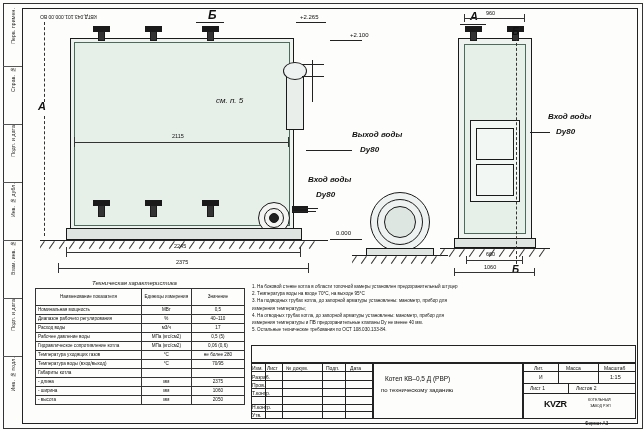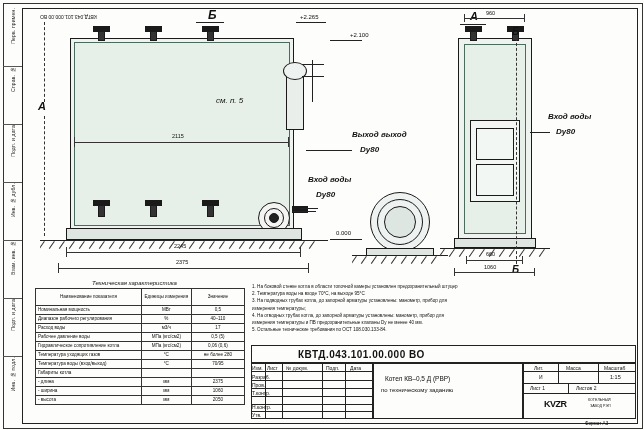--- a/index.html
+++ b/index.html
@@ -144,21 +144,21 @@
   <div class="dimline" style="left:66px;top:252px;width:234px;"></div>
   <div class="tick" style="left:66px;top:247px;height:10px;"></div>
   <div class="tick" style="left:300px;top:247px;height:10px;"></div>
   <div class="dimtxt" style="left:174px;top:243px;">2245</div>
 
   <div class="dimline" style="left:58px;top:268px;width:250px;"></div>
   <div class="tick" style="left:58px;top:263px;height:10px;"></div>
   <div class="tick" style="left:308px;top:263px;height:10px;"></div>
   <div class="dimtxt" style="left:176px;top:259px;">2375</div>
 
-  <div class="lbl lbl-b it" style="left:352px;top:130px;font-size:8px;">Выход выход</div>
+  <div class="lbl lbl-b it" style="left:352px;top:130px;font-size:8px;">Выход воды</div>
   <div class="lbl lbl-b it" style="left:360px;top:145px;font-size:8px;">Dy80</div>
   <div class="ln" style="left:306px;top:150px;width:46px;height:1px;"></div>
 
   <div class="lbl lbl-b it" style="left:308px;top:175px;font-size:8px;">Вход воды</div>
   <div class="lbl lbl-b it" style="left:316px;top:190px;font-size:8px;">Dy80</div>
   <div class="ln" style="left:300px;top:208px;width:18px;height:1px;"></div>
 
   <div class="circle" style="left:370px;top:192px;width:58px;height:58px;background:#eef2f0;"></div>
   <div class="circle" style="left:377px;top:199px;width:44px;height:44px;"></div>
   <div class="circle" style="left:384px;top:206px;width:30px;height:30px;background:#dde6e1;"></div>
@@ -300,21 +300,20 @@
     <div>3. На подводных трубах котла, до запорной арматуры установлены: манометр, прибор для</div>
     <div>   измерения температуры;</div>
     <div>4. На отводных трубах котла, до запорной арматуры установлены: манометр, прибор для</div>
     <div>   измерения температуры и ПВ предохранительные клапаны Dy не менее 40 мм.</div>
     <div>5. Остальные технические требования по ОСТ 108.030.133-84.</div>
   </div>
 
   <div class="tb" style="left:251px;top:345px;width:385px;height:74px;border-width:1.4px;"></div>
 
   <div class="tb" style="left:251px;top:345px;width:385px;height:18px;"></div>
-  <div class="tbtxt big" style="left:298px;top:349px;">КВТД.043.101.00.000 ВО</div>
 
   <div class="tb" style="left:251px;top:363px;width:122px;height:56px;"></div>
   <div class="ln" style="left:251px;top:371px;width:122px;height:1px;"></div>
   <div class="ln" style="left:265px;top:363px;width:1px;height:56px;"></div>
   <div class="ln" style="left:282px;top:363px;width:1px;height:56px;"></div>
   <div class="ln" style="left:322px;top:363px;width:1px;height:56px;"></div>
   <div class="ln" style="left:345px;top:363px;width:1px;height:56px;"></div>
   <div class="tbtxt" style="left:252px;top:365px;">Изм.</div>
   <div class="tbtxt" style="left:267px;top:365px;">Лист</div>
   <div class="tbtxt" style="left:286px;top:365px;">№ докум.</div>

